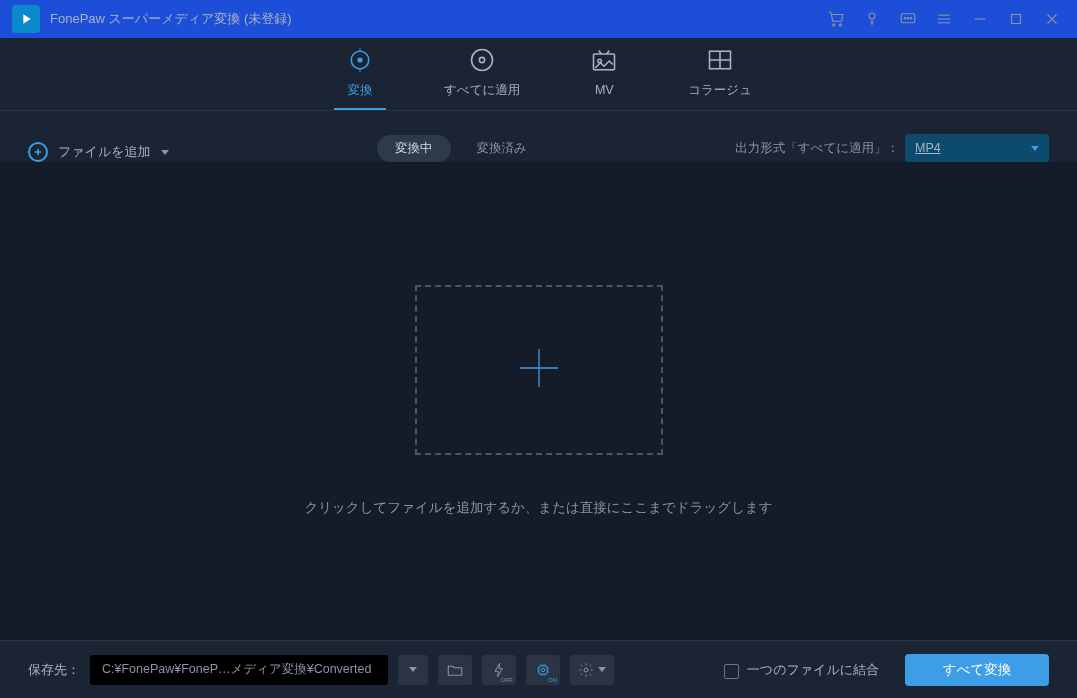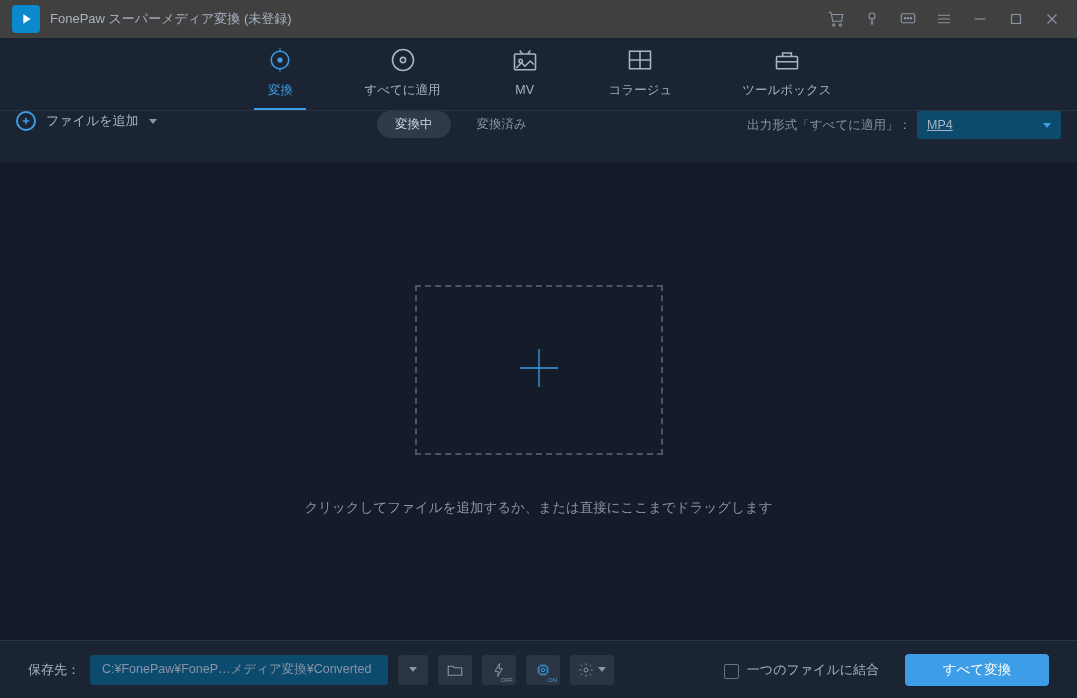--- a/index.html
+++ b/index.html
@@ -1,56 +1,56 @@
 <!DOCTYPE html>
 <html><head>
 <meta charset="utf-8">
 <style>
 * { margin: 0; padding: 0; box-sizing: border-box; font-family: "Segoe UI", "Meiryo", sans-serif; }
 body { width: 1077px; height: 698px; background: #1a2432; overflow: hidden; color: #a8b2c0; }
 
-.titlebar { height: 38px; background: #404040; display: flex; align-items: center; padding: 0 12px; }
+.titlebar { height: 38px; background: #1d4ed8; display: flex; align-items: center; padding: 0 12px; }
 .logo { width: 28px; height: 28px; background: #0a8acc; border-radius: 4px; display: flex; align-items: center; justify-content: center; margin-right: 10px; }
 .logo svg { width: 16px; height: 16px; }
 .app-title { font-size: 13px; color: #a8b2c0; flex: 1; }
 .titlebar-icons { display: flex; gap: 18px; align-items: center; padding-right: 4px; }
 .titlebar-icons .tb-icon { width: 18px; height: 18px; display: flex; align-items: center; justify-content: center; cursor: pointer; }
 .titlebar-icons svg { stroke: #8a94a3; fill: none; stroke-width: 1.5; }
 
 .navtabs { height: 72px; display: flex; justify-content: center; gap: 70px; align-items: center; padding-top: 6px; padding-left: 21px; }
 .navtab { display: flex; flex-direction: column; align-items: center; gap: 8px; cursor: pointer; position: relative; padding-bottom: 10px; }
 .navtab-icon { width: 28px; height: 28px; display: flex; align-items: center; justify-content: center; }
 .navtab-icon svg { stroke: #a8b2c0; fill: none; stroke-width: 1.8; }
 .navtab.active .navtab-icon svg { stroke: #3d9de6; }
 .navtab-label { font-size: 12.5px; color: #a8b2c0; }
 .navtab.active .navtab-label { color: #3d9de6; }
 .navtab.active::after { content: ""; position: absolute; bottom: -1px; left: -12px; right: -12px; height: 2px; background: #3d9de6; }
 
-.toolbar { height: 52px; background: #1a2432; display: flex; align-items: flex-start; padding: 0 16px; border-top: 1px solid #2a3442; }
+.toolbar { height: 52px; background: #1a2432; display: flex; align-items: flex-end; padding: 0 28px; border-top: 1px solid #2a3442; }
 .add-file { display: flex; align-items: center; gap: 10px; cursor: pointer; }
 .add-file-icon { width: 20px; height: 20px; border: 2px solid #3d9de6; border-radius: 50%; display: flex; align-items: center; justify-content: center; }
 .add-file-icon svg { stroke: #3d9de6; stroke-width: 2; }
 .add-file-label { font-size: 13px; color: #a8b2c0; }
 .spacer { flex: 1; }
 .status-tabs { display: flex; gap: 26px; align-items: center; }
 .status-tab { font-size: 12.5px; color: #8a94a3; cursor: pointer; }
 .status-tab.pill { background: #2e3a4a; color: #d0d8e4; padding: 5px 18px; border-radius: 14px; }
 .output-group { display: flex; align-items: center; gap: 6px; margin-left: auto; }
 .output-label { font-size: 12.5px; color: #8a94a3; }
 .format-select { width: 144px; height: 28px; background: #0c4a6e; border-radius: 3px; display: flex; align-items: center; padding: 0 10px; justify-content: space-between; cursor: pointer; text-decoration: underline; }
 .format-select-text { font-size: 12.5px; color: #a8b2c0; }
 
 .main { height: 478px; background: #131c28; display: flex; flex-direction: column; align-items: center; justify-content: center; gap: 44px; }
 .dropzone { width: 248px; height: 170px; border: 2px dashed #4a5566; display: flex; align-items: center; justify-content: center; cursor: pointer; }
 .dropzone-plus svg { stroke: #3d9de6; stroke-width: 1.5; }
 .dropzone-hint { font-size: 13.5px; color: #8a94a3; }
 
 .footer { height: 58px; background: #1a2432; display: flex; align-items: center; padding: 0 28px; gap: 10px; border-top: 1px solid #2a3442; }
 .save-label { font-size: 13px; color: #a8b2c0; }
-.path-box { height: 30px; background: #0c4a6e; display: flex; align-items: center; padding: 0 12px; border-radius: 3px; width: 298px; }
+.path-box { height: 30px; background: #000000; display: flex; align-items: center; padding: 0 12px; border-radius: 3px; width: 298px; }
 .path-text { font-size: 12.5px; color: #8a94a3; white-space: nowrap; overflow: hidden; }
 .path-caret { width: 30px; height: 30px; background: #2a3442; border-radius: 3px; display: flex; align-items: center; justify-content: center; cursor: pointer; }
 .footer-btn { width: 34px; height: 30px; background: #2a3442; border-radius: 3px; display: flex; align-items: center; justify-content: center; cursor: pointer; }
 .footer-btn svg { stroke: #8a94a3; fill: none; stroke-width: 1.5; }
 .footer-btn.on svg { stroke: #3d9de6; }
 .footer-btn .sub { font-size: 6px; position: absolute; bottom: 2px; right: 3px; }
 .footer-btn { position: relative; }
 .footer-btn.off .sub { color: #8a94a3; }
 .footer-btn.on .sub { color: #3d9de6; }
 .settings-btn { display: flex; align-items: center; gap: 4px; height: 30px; background: #2a3442; border-radius: 3px; padding: 0 8px; cursor: pointer; }
@@ -150,29 +150,20 @@
   </div>
   <div class="navtab">
     <div class="navtab-icon">
         <svg viewBox="0 0 32 32">
           <rect x="4" y="6" width="24" height="20"></rect>
           <path d="M16 6v20M4 16h24"></path>
         </svg>
       </div>
     <div class="navtab-label">コラージュ</div>
   </div>
-  <div class="navtab">
-    <div class="navtab-icon">
-        <svg viewBox="0 0 32 32">
-          <rect x="4" y="12" width="24" height="14" rx="1"></rect>
-          <path d="M11 12V8h10v4M4 18h24"></path>
-        </svg>
-      </div>
-    <div class="navtab-label">ツールボックス</div>
-  </div>
 </div>
 
 <div class="toolbar">
   <div class="add-file">
     <div class="add-file-icon">
         <svg viewBox="0 0 12 12" width="10" height="10">
           <path d="M6 2v8M2 6h8" fill="none"></path>
         </svg>
       </div>
     <span class="add-file-label">ファイルを追加</span>

